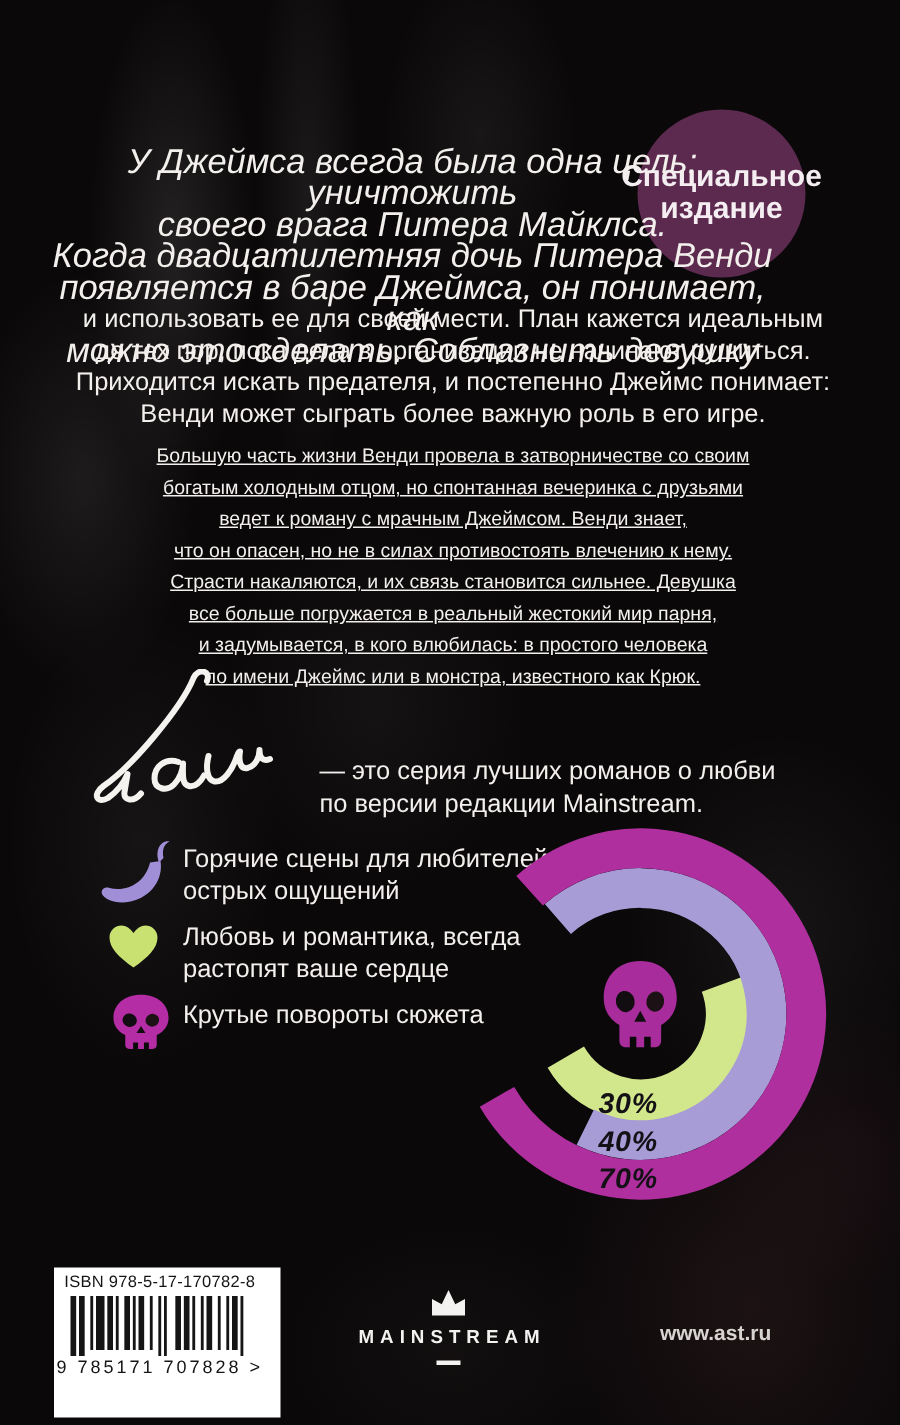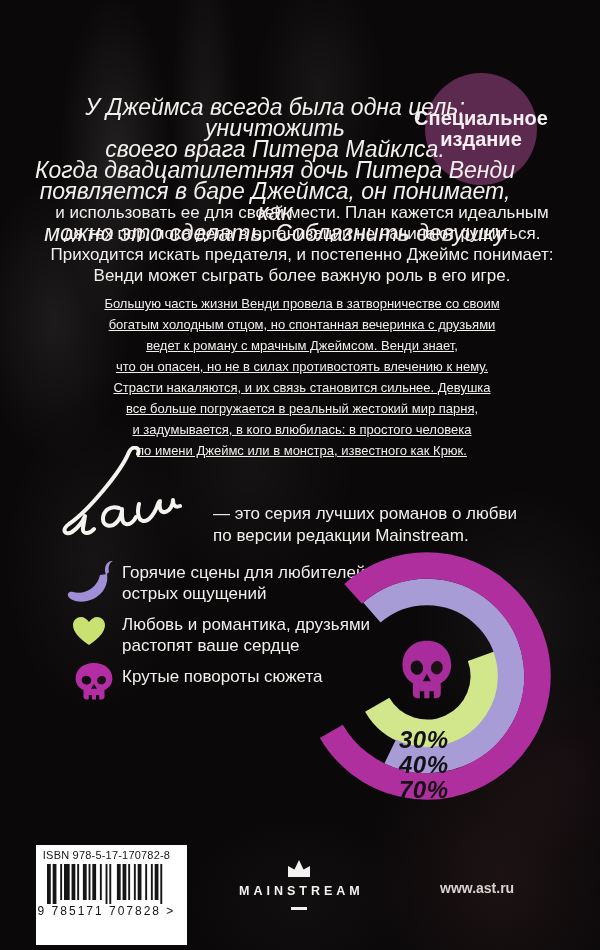--- a/index.html
+++ b/index.html
@@ -36,21 +36,21 @@
   .series-desc{position:absolute;left:213px;top:503px;font-size:17px;line-height:22px;}
   
   .feat-icon{position:absolute;}
   .fi1{left:63px;top:558px;}
   .fi2{left:71px;top:615px;}
   .fi3{left:73px;top:662px;}
   .feat-text{position:absolute;left:122px;font-size:17px;line-height:21px;}
   .ft1{top:562px;} .ft2{top:614px;} .ft3{top:666px;}
   
   .donut-wrap{position:absolute;left:295px;top:545px;width:262px;height:262px;}
-  .pct{position:absolute;left:104px;font-size:24px;font-weight:bold;font-style:italic;
+  .pct{position:absolute;left:104px;font-size:19px;font-weight:bold;font-style:italic;
     color:#141116;letter-spacing:0.5px;}
   .pct0{top:181px;} .pct1{top:206px;} .pct2{top:231px;}
   
   .isbn-box{position:absolute;left:36px;top:845px;width:141px;height:100px;background:#fff;color:#151515;padding-left:10px;}
   .isbn-line{position:absolute;left:0;top:4px;width:141px;text-align:center;font-size:11px;letter-spacing:0.2px;}
   .barcode{position:absolute;left:9px;top:19px;}
   .barcode-digits{position:absolute;left:0;top:59px;width:141px;text-align:center;
     font-size:12px;letter-spacing:2px;font-family:"Liberation Sans",sans-serif;}
   .publisher{position:absolute;left:239px;top:858px;width:120px;text-align:center;}
   .publisher .crown{display:block;margin:0 auto;}
@@ -112,21 +112,21 @@
       <path d="M44 16 C46 28 38 40 24 43 C15 45 7 42 5 38 C4 35 7 33 10 34 C22 37 34 30 37 17 Z"></path>
       <path d="M43 17 C40 9 44 2 50 3 C46 5 45 9 46 14 C45 15 44 16 43 17 Z"></path>
     </g>
   </svg>
   <div class="feat-text ft1 pre">Горячие сцены для любителей
 острых ощущений</div>
 
   <svg class="feat-icon fi2" width="36" height="32" viewBox="0 0 36 32">
     <path d="M18 30 C8 23 2 17 2 10 C2 5 6 2 10 2 c3 0 6 2 8 5 c2 -3 5 -5 8 -5 c4 0 8 3 8 8 c0 7 -6 13 -16 20z" fill="#c9e170"></path>
   </svg>
-  <div class="feat-text ft2 pre">Любовь и романтика, друзьями
+  <div class="feat-text ft2 pre">Любовь и романтика, всегда
 растопят ваше сердце</div>
 
   <svg class="feat-icon fi3" width="42" height="44" viewBox="0 0 64 80" preserveAspectRatio="none">
     <use href="#skull-shape" fill="#b52da4"></use>
   </svg>
   <div class="feat-text ft3 pre">Крутые повороты сюжета</div>
 
   <div class="donut-wrap">
     <svg id="donut-svg" width="262" height="262" viewBox="0 0 262 262">
       <g id="ring-layer">

